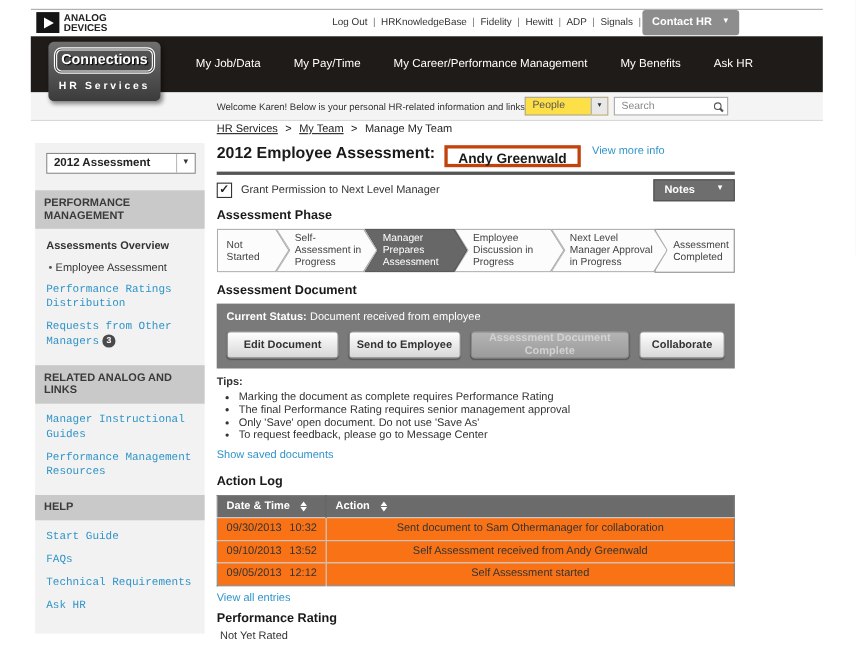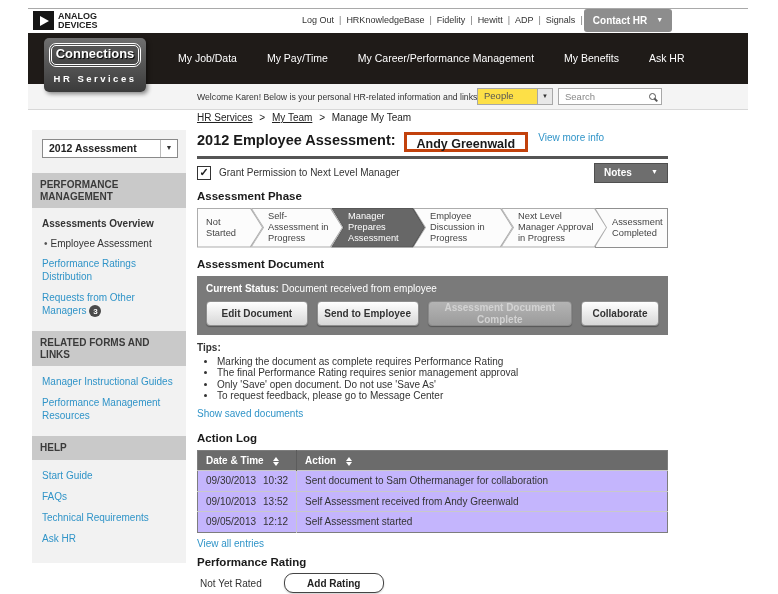--- a/index.html
+++ b/index.html
@@ -42,21 +42,21 @@
   
   .sidebar { position:absolute; left:32px; top:130px; width:154px; background:#f2f2f2; padding-bottom:4px; font-size:10px; }
   .side-select { margin:9px 8px 15px 10px; height:19px; background:#fff; border:1px solid #8a8a8a; display:flex; align-items:center; cursor:pointer; }
   .side-select-label { flex:1; font-weight:bold; font-size:10.5px; color:#222; padding-left:6px; }
   .side-select-arrow { width:17px; align-self:stretch; border-left:1px solid #bbb; display:flex; align-items:center; justify-content:center; font-size:7px; color:#333; }
   .side-header { background:#c9c9c9; color:#3a3a3a; font-weight:bold; font-size:10px; padding:6px 8px; }
   .side-block { padding:1px 8px 14px 10px; }
   .side-bold { font-weight:bold; color:#333; margin-top:9px; }
   .side-item { margin-top:8px; color:#333; cursor:pointer; }
   .bullet { color:#555; margin:0 3px 0 2px; }
-  .side-link { margin-top:8px; color:#3094c8; cursor:pointer; line-height:13px; }
+  .side-link { margin-top:8px; color:#3094c8; cursor:pointer; line-height:13px;font-family:Liberation Mono, monospace; }
   .badge { display:inline-flex; width:12px; height:12px; border-radius:50%; background:#4a4a4a; color:#fff; font-size:8px; font-weight:bold; align-items:center; justify-content:center; margin-left:3px; vertical-align:middle; }
 
   
   .main { position:absolute; left:197px; top:110px; width:471px; }
   .breadcrumb { margin-top:2px; margin-bottom:8px; font-size:10px; color:#222; }
   .crumb-link { text-decoration:underline; cursor:pointer; }
   .crumb-sep { margin:0 4px; }
   .title-row { display:flex; height:20px; margin-bottom:4px; }
   .page-title { font-size:14.5px; font-weight:bold; color:#1a1a1a; }
   .name-box { border:3px solid #c2410c; padding:2px 10px; font-size:12.5px; font-weight:bold; color:#1a1a1a; margin-left:8px; background:#fff; }
@@ -96,21 +96,21 @@
   .tips-title { font-size:10px; font-weight:bold; color:#333; margin-top:7px; margin-bottom:2px; }
   .tips { margin-left:20px; font-size:10px; color:#333; }
   .tips li { line-height:11.5px; }
   .text-link { font-size:10px; color:#3094c8; cursor:pointer; display:inline-block; }
   #show-saved { margin-top:6px; }
 
   #action-heading { margin-top:11px; margin-bottom:5px; }
   .log-table { width:100%; border-collapse:collapse; border:1px solid #7d7d7d; }
   .log-table th { background:#6b6b6b; color:#fff; font-size:10px; font-weight:bold; text-align:left; padding:4px 8px; cursor:pointer; }
   .log-table th.col-date { width:84px; border-right:1px solid #5c5c5c; }
-  .log-table td { font-size:10px; color:#333; padding:4px 8px; border-top:1px solid #c9c9c9; background:#c4b5fd; }
+  .log-table td { font-size:10px; color:#333; padding:4px 8px; border-top:1px solid #c9c9c9; background:#f97316;text-align:center; }
   .log-table td.cell-date { border-right:1px solid #c9c9c9; white-space:nowrap; }
   .cell-time { margin-left:7px; }
   .sort { display:inline-flex; flex-direction:column; gap:1px; margin-left:7px; vertical-align:middle; }
   .sort .up { width:0; height:0; border-left:3px solid transparent; border-right:3px solid transparent; border-bottom:4px solid #fff; }
   .sort .down { width:0; height:0; border-left:3px solid transparent; border-right:3px solid transparent; border-top:4px solid #fff; }
   #view-all { margin-top:4px; }
 
   #rating-heading { margin-top:5px; }
   .rating-row { display:flex; align-items:center; margin-top:4px; }
   .rating-status { font-size:10px; color:#333; margin-left:3px; }
@@ -185,21 +185,21 @@
     <div class="side-block">
       <div class="side-bold">Assessments Overview</div>
       <div class="side-item">
         <span class="bullet">•</span><span>Employee Assessment</span>
       </div>
       <div class="side-link">Performance Ratings Distribution</div>
       <div class="side-link">
         <span>Requests from Other Managers</span><span class="badge">3</span>
       </div>
     </div>
-    <div class="side-header">RELATED FORMS AND LINKS</div>
+    <div class="side-header">RELATED ANALOG AND LINKS</div>
     <div class="side-block">
       <div class="side-link">Manager Instructional Guides</div>
       <div class="side-link">Performance Management Resources</div>
     </div>
     <div class="side-header">HELP</div>
     <div class="side-block">
       <div class="side-link">Start Guide</div>
       <div class="side-link">FAQs</div>
       <div class="side-link">Technical Requirements</div>
       <div class="side-link">Ask HR</div>
@@ -320,17 +320,16 @@
           <td>Self Assessment started</td>
         </tr>
       </tbody>
     </table>
 
     <span class="text-link" id="view-all">View all entries</span>
 
     <div class="sec-heading" id="rating-heading">Performance Rating</div>
     <div class="rating-row">
       <span class="rating-status">Not Yet Rated</span>
-      <span class="add-rating">Add Rating</span>
     </div>
 
   </div>
 </div>
 
 </body></html>

